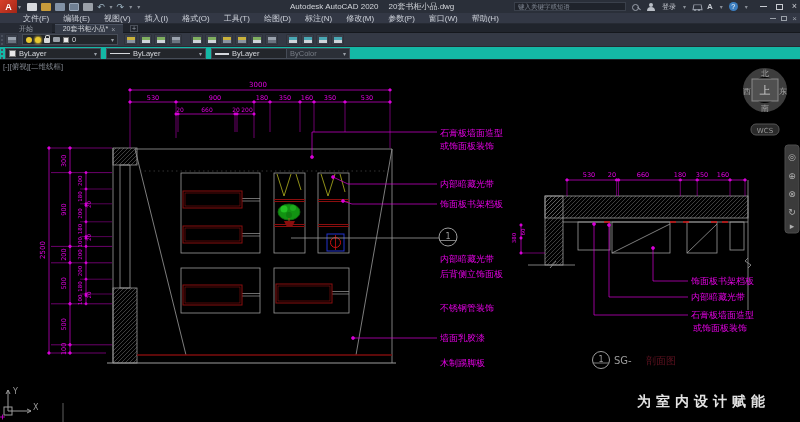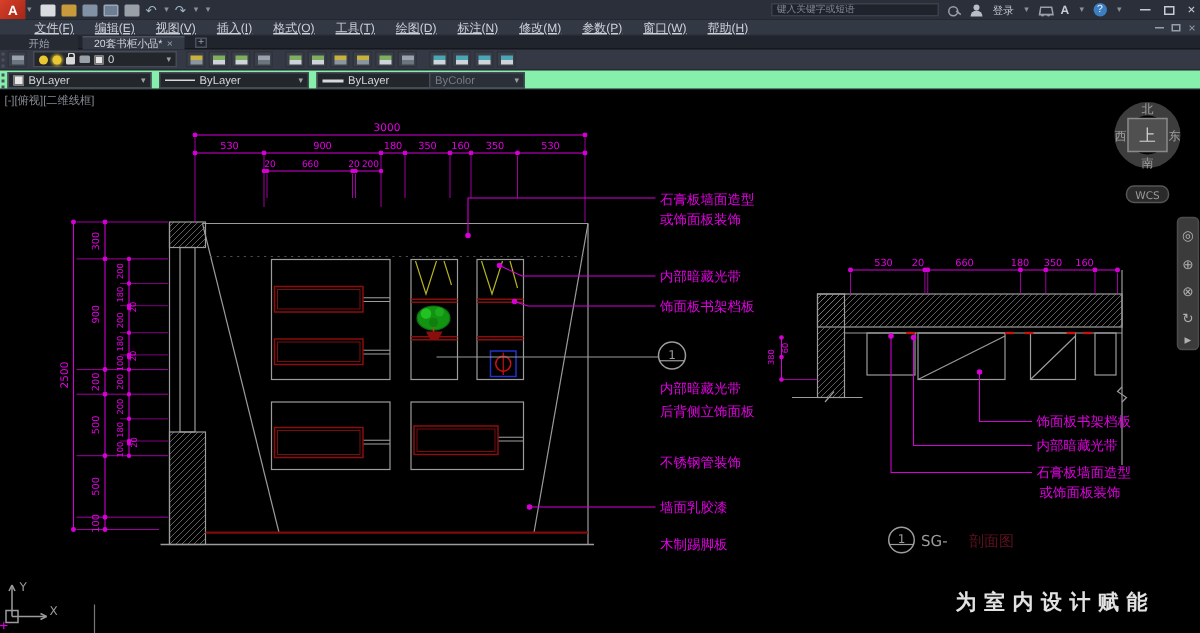--- a/index.html
+++ b/index.html
@@ -38,39 +38,39 @@
   .signin{color:#c6cad1;font-size:7px;}
   .store-a{color:#c6cad1;font-size:8px;font-weight:bold;}
   .winbtns{display:flex;align-items:center;gap:9px;margin-left:6px;color:#c8cbd1;}
   .wmin{width:7px;height:1px;background:#c8cbd1;}
   .wmax{width:7px;height:6px;border:1px solid #c8cbd1;}
   .wclose{font-size:9px;line-height:9px;}
 
   
   .menubar{position:absolute;left:0;top:13px;width:800px;height:11px;background:#333845;
            display:flex;align-items:center;padding-left:16px;gap:0;border-bottom:1px solid #262a33;}
-  .menu-item{color:#ccd0d8;font-size:8px;padding:0 7px;line-height:11px;text-decoration:underline;}
+  .menu-item{color:#ccd0d8;font-size:8px;padding:0 7px;line-height:11px;}
   .docbtns{position:absolute;right:3px;top:0;display:flex;align-items:center;gap:5px;height:11px;color:#9aa0a8;}
   .dmin{width:6px;height:1px;background:#9aa0a8;}
   .dmax{width:6px;height:5px;border:1px solid #9aa0a8;}
   .dclose{font-size:8px;line-height:8px;}
 
   
   .tabbar{position:absolute;left:0;top:24px;width:800px;height:9px;background:#20242c;border-bottom:1px solid #15181d;}
   .tab-start{position:absolute;left:0;top:0;width:52px;height:9px;color:#9aa0aa;font-size:7px;
              display:flex;align-items:center;justify-content:center;background:#262a33;}
   .tab-doc{position:absolute;left:55px;top:0;width:68px;height:9px;background:#343a46;border-top:1px solid #4a5160;
            color:#d5d8dd;font-size:7px;display:flex;align-items:center;justify-content:center;gap:3px;}
   .tab-doc .x{color:#9aa0aa;font-size:7px;}
   .tab-plus{position:absolute;left:130px;top:1px;width:8px;height:7px;border:1px solid #4a4f59;color:#9aa0aa;
             font-size:7px;display:flex;align-items:center;justify-content:center;}
 
   
   .toolbar1{position:absolute;left:0;top:33px;width:800px;height:14px;background:#343945;border-bottom:1px solid #272b33;}
-  .toolbar2{position:absolute;left:0;top:47px;width:800px;height:13px;background:#86efac;border-bottom:1px solid #1d2026;padding-left:37px;}
+  .toolbar2{position:absolute;left:0;top:47px;width:800px;height:13px;background:#14b8a6;border-bottom:1px solid #1d2026;padding-left:37px;}
   .grip{position:absolute;left:1px;top:2px;width:2px;height:10px;border-left:2px dotted #4a505c;}
   .combo{position:absolute;background:#23262b;border:1px solid #464c57;display:flex;align-items:center;
          color:#d5d8dd;font-size:7.5px;gap:3px;padding:0 3px;}
   .combo .dd{margin-left:auto;color:#9aa0a8;font-size:6px;}
   .sw{width:7px;height:7px;background:#e8e8e8;border:1px solid #777;}
   .bulb{width:6px;height:6px;border-radius:50%;background:#e8c832;}
   .sun{width:6px;height:6px;border-radius:50%;background:#e8c832;box-shadow:0 0 2px 1px rgba(232,200,50,.7);}
   .lock{width:6px;height:5px;background:#d8d8d8;border-radius:1px;position:relative;margin-top:2px;}
   .lock::before{content:"";position:absolute;left:1px;top:-3px;width:3px;height:3px;border:1px solid #d8d8d8;border-bottom:none;border-radius:2px 2px 0 0;}
   .prn{width:7px;height:5px;background:#9aa0a8;border-radius:1px;}
@@ -113,20 +113,23 @@
       <span class="ic ic-new"></span>
       <span class="ic ic-open"></span>
       <span class="ic ic-save"></span>
       <span class="ic ic-saveas"></span>
       <span class="ic ic-plot"></span>
       <span class="glyph">↶</span>
       <span class="caret">▾</span>
       <span class="glyph">↷</span>
       <span class="caret">▾</span>
       <span class="caret">▾</span>
+    </div>
+    <div class="title-center">
+      <span>Autodesk AutoCAD 2020</span><span class="doc">20套书柜小品.dwg</span>
     </div>
     <div class="tb-right">
       <input class="searchbox" placeholder="键入关键字或短语" style="">
       <span class="mini-ic binoc"></span>
       <span class="mini-ic person"></span>
       <span class="signin">登录</span>
       <span class="caret">▾</span>
       <span class="mini-ic cart"></span>
       <span class="store-a">A</span>
       <span class="caret">▾</span>

